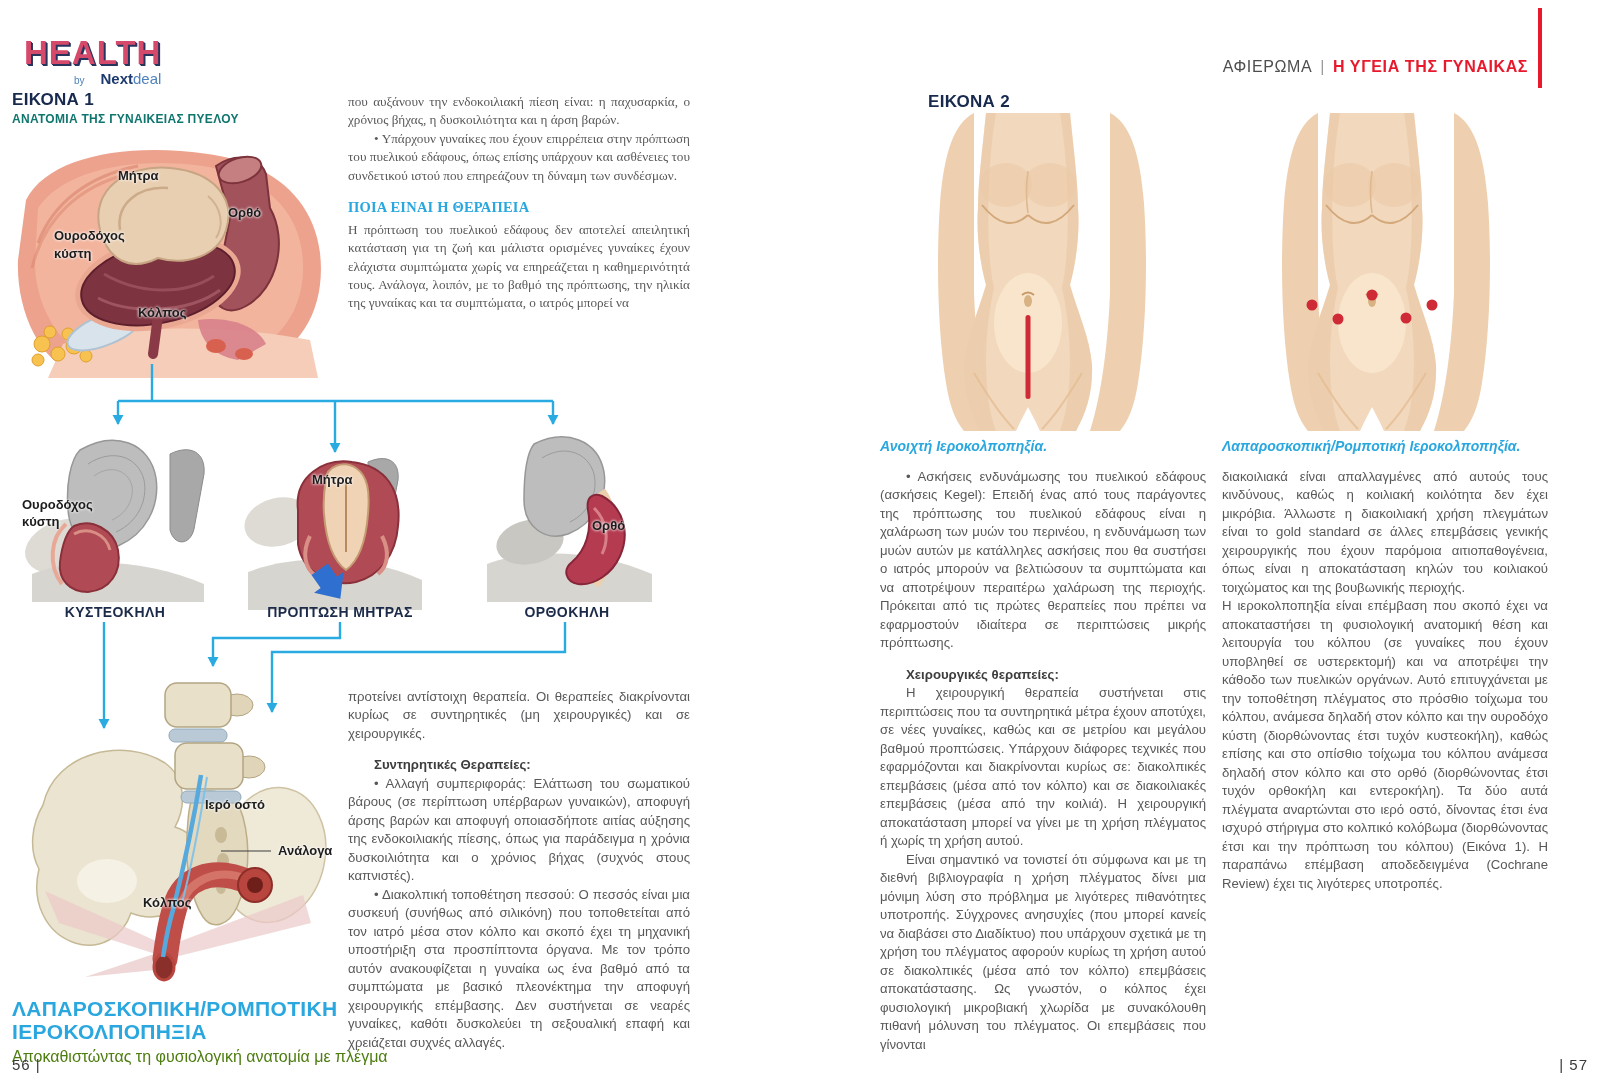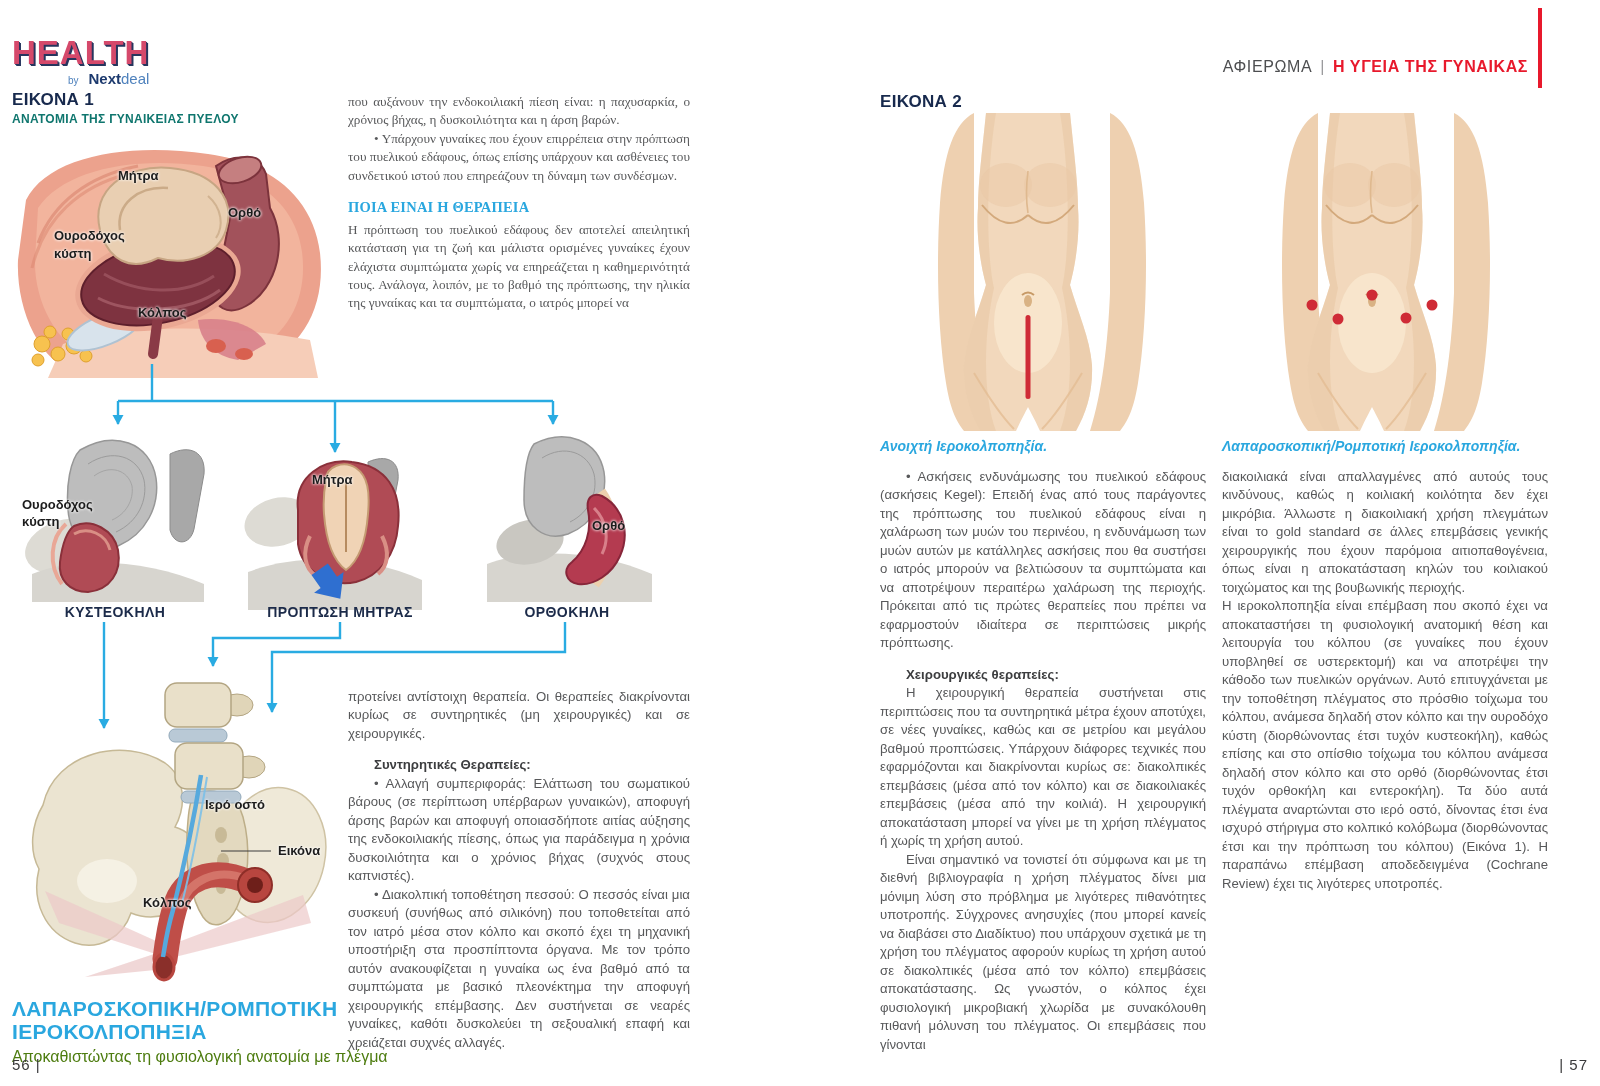--- a/index.html
+++ b/index.html
@@ -9,21 +9,21 @@
     font-family:"Liberation Sans","DejaVu Sans",sans-serif; overflow:hidden;
   }
   .abs { position:absolute; }
 
   
   .logo-health {
     font-size:33px; font-weight:900; letter-spacing:1px; color:#d5496b;
     text-shadow:2px 2px 0 #27355e, 1px 1px 0 #27355e; line-height:1;
   }
   .logo-sub { font-size:15px; line-height:1; white-space:nowrap; }
-  .logo-by   { font-size:10px; color:#4f82bd; margin-right:10px; }
+  .logo-by   { font-size:10px; color:#4f82bd; margin-right:16px; }
   .logo-next { font-weight:800; color:#1d3a6e; }
   .logo-deal { font-weight:400; color:#4f82bd; }
 
   .masthead { font-size:16px; letter-spacing:.6px; white-space:nowrap; text-align:right; }
   .masthead .section { color:#4d4e50; }
   .masthead .sep { color:#9a9a9c; padding:0 8px; font-weight:300; }
   .masthead .topic { color:#e8192c; font-weight:800; }
   .red-bar { width:4px; height:80px; background:#e8192c; }
 
   .fig-label   { font-size:17px; font-weight:800; color:#17294d; letter-spacing:.3px; }
@@ -52,21 +52,21 @@
 
   .page-num { font-size:15px; color:#3a3a3c; letter-spacing:1px; }
 
   svg { display:block; }
 </style>
 </head>
 <body>
 
 <div class="sheet">
 
-  <div class="abs" style="left:12px; top:36px;">
+  <div class="abs" style="left:24px; top:36px;">
     <div class="logo-health">HEALTH</div>
     <div class="logo-sub" style="text-align:right; margin-top:2px;">
       <span class="logo-by">by</span><span class="logo-next">Next</span><span class="logo-deal">deal</span>
     </div>
   </div>
 
   <div class="abs masthead" style="right:72px; top:58px;">
     <span class="section">ΑΦΙΕΡΩΜΑ</span><span class="sep">|</span><span class="topic">Η ΥΓΕΙΑ ΤΗΣ ΓΥΝΑΙΚΑΣ</span>
   </div>
   <div class="abs red-bar" style="right:58px; top:8px;"></div>
@@ -193,21 +193,21 @@
     <path d="M236,228 C196,210 168,224 160,252 C154,272 152,288 150,304" stroke="#bf4e48" stroke-width="25" fill="none" stroke-linecap="round"></path>
     <path d="M232,224 C200,212 174,226 166,250" stroke="#d97e72" stroke-width="8" fill="none" opacity=".8" stroke-linecap="round"></path>
     <circle cx="240" cy="230" r="17" fill="#b8463f" stroke="#8e2e28" stroke-width="2"></circle>
     <circle cx="240" cy="230" r="8" fill="#6e1f1a"></circle>
     <ellipse cx="149" cy="312" rx="10" ry="13" fill="#8a2f2a" stroke="#b8463f" stroke-width="3"></ellipse>
     <path d="M186,120 C178,170 168,215 158,255 C152,275 150,290 148,302" stroke="#56a9dd" stroke-width="4.5" fill="none"></path>
     <path d="M192,122 C184,172 176,214 166,252" stroke="#7cc0e8" stroke-width="2" fill="none" opacity=".9"></path>
     <line x1="206" y1="196" x2="256" y2="196" stroke="#3c3c3c" stroke-width="1.2"></line>
   </svg>
   <div class="abs organ-label" style="left:205px; top:797px;">Ιερό οστό</div>
-  <div class="abs organ-label" style="left:278px; top:843px;">Εικόνα</div>
+  <div class="abs organ-label" style="left:278px; top:843px;">Ανάλογα</div>
   <div class="abs organ-label" style="left:143px; top:895px;">Κόλπος</div>
 
   <div class="abs" style="left:12px; top:998px;">
     <div class="big-head">ΛΑΠΑΡΟΣΚΟΠΙΚΗ/ΡΟΜΠΟΤΙΚΗ</div>
     <div class="big-head">ΙΕΡΟΚΟΛΠΟΠΗΞΙΑ</div>
     <div class="big-sub">Αποκαθιστώντας τη φυσιολογική ανατομία με πλέγμα</div>
   </div>
 
   <div class="abs col" style="left:348px; top:93px; width:342px;font-family:Liberation Serif, serif;">
     <p class="flush">που αυξάνουν την ενδοκοιλιακή πίεση είναι: η παχυσαρκία, ο χρόνιος βήχας, η δυσκοιλιότητα και η άρση βαρών.</p>
@@ -216,21 +216,21 @@
     <p class="flush">Η πρόπτωση του πυελικού εδάφους δεν αποτελεί απειλητική κατάσταση για τη ζωή και μάλιστα ορισμένες γυναίκες έχουν ελάχιστα συμπτώματα χωρίς να επηρεάζεται η καθημερινότητά τους. Ανάλογα, λοιπόν, με το βαθμό της πρόπτωσης, την ηλικία της γυναίκας και τα συμπτώματα, ο ιατρός μπορεί να</p>
   </div>
 
   <div class="abs col" style="left:348px; top:688px; width:342px;">
     <p class="flush">προτείνει αντίστοιχη θεραπεία. Οι θεραπείες διακρίνονται κυρίως σε συντηρητικές (μη χειρουργικές) και σε χειρουργικές.</p>
     <div class="sub-head">Συντηρητικές Θεραπείες:</div>
     <p>• Αλλαγή συμπεριφοράς: Ελάττωση του σωματικού βάρους (σε περίπτωση υπέρβαρων γυναικών), αποφυγή άρσης βαρών και αποφυγή οποιασδήποτε αιτίας αύξησης της ενδοκοιλιακής πίεσης, όπως για παράδειγμα η χρόνια δυσκοιλιότητα και ο χρόνιος βήχας (συχνός στους καπνιστές).</p>
     <p>• Διακολπική τοποθέτηση πεσσού: Ο πεσσός είναι μια συσκευή (συνήθως από σιλικόνη) που τοποθετείται από τον ιατρό μέσα στον κόλπο και σκοπό έχει τη μηχανική υποστήριξη στα προσπίπτοντα όργανα. Με τον τρόπο αυτόν ανακουφίζεται η γυναίκα ως ένα βαθμό από τα συμπτώματα με βασικό πλεονέκτημα την αποφυγή χειρουργικής επέμβασης. Δεν συστήνεται σε νεαρές γυναίκες, καθότι δυσκολεύει τη σεξουαλική επαφή και χρειάζεται συχνές αλλαγές.</p>
   </div>
 
-  <div class="abs fig-label" style="left:880px; top:92px;">ΕΙΚΟΝΑ 2</div>
+  <div class="abs fig-label" style="left:928px; top:92px;">ΕΙΚΟΝΑ 2</div>
 
   <svg class="abs" style="left:878px; top:113px;" width="328" height="318" viewBox="0 0 328 318">
     <g>
       <path d="M96,0 C76,10 66,40 62,90 C58,150 60,220 68,270 C72,295 78,308 86,318 L116,318 C104,280 98,230 96,180 Z" fill="#eed0b0"></path>
       <path d="M232,0 C252,10 262,40 266,90 C270,150 268,220 260,270 C256,295 250,308 242,318 L212,318 C224,280 230,230 232,180 Z" fill="#eed0b0"></path>
       <path d="M108,0 C104,40 100,70 100,95 C98,120 102,150 108,172 C100,200 88,225 86,252 C85,280 92,300 102,318 L138,318 C144,305 148,298 150,294 C152,298 156,305 162,318 L198,318 C208,300 215,280 214,252 C212,225 200,200 192,172 C198,150 202,120 200,95 C200,70 196,40 192,0 Z" fill="#f2d8bc"></path>
       <path d="M108,0 C104,40 100,70 100,95 C98,120 102,150 108,172 C100,200 88,225 86,252 C85,280 92,300 102,318 L118,318 C104,280 106,220 116,175 C108,140 108,60 118,0 Z" fill="#e8c7a3" opacity=".55"></path>
       <path d="M192,0 C196,40 200,70 200,95 C202,120 198,150 192,172 C200,200 212,225 214,252 C215,280 208,300 198,318 L182,318 C196,280 194,220 184,175 C192,140 192,60 182,0 Z" fill="#e8c7a3" opacity=".55"></path>
       <ellipse cx="128" cy="72" rx="26" ry="22" fill="#e9c8a5" opacity=".5"></ellipse>
       <ellipse cx="172" cy="72" rx="26" ry="22" fill="#e9c8a5" opacity=".5"></ellipse>

